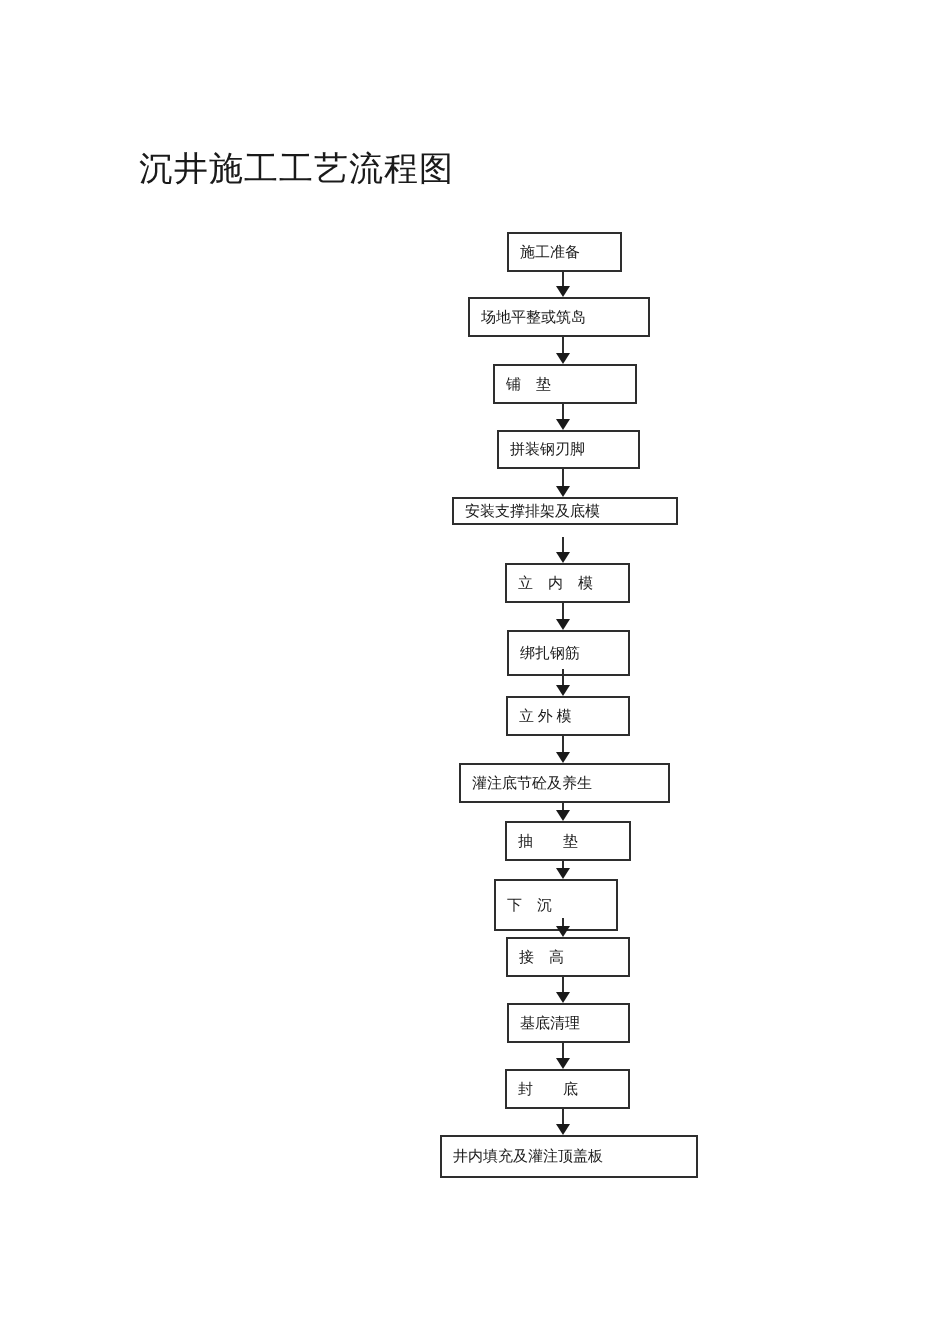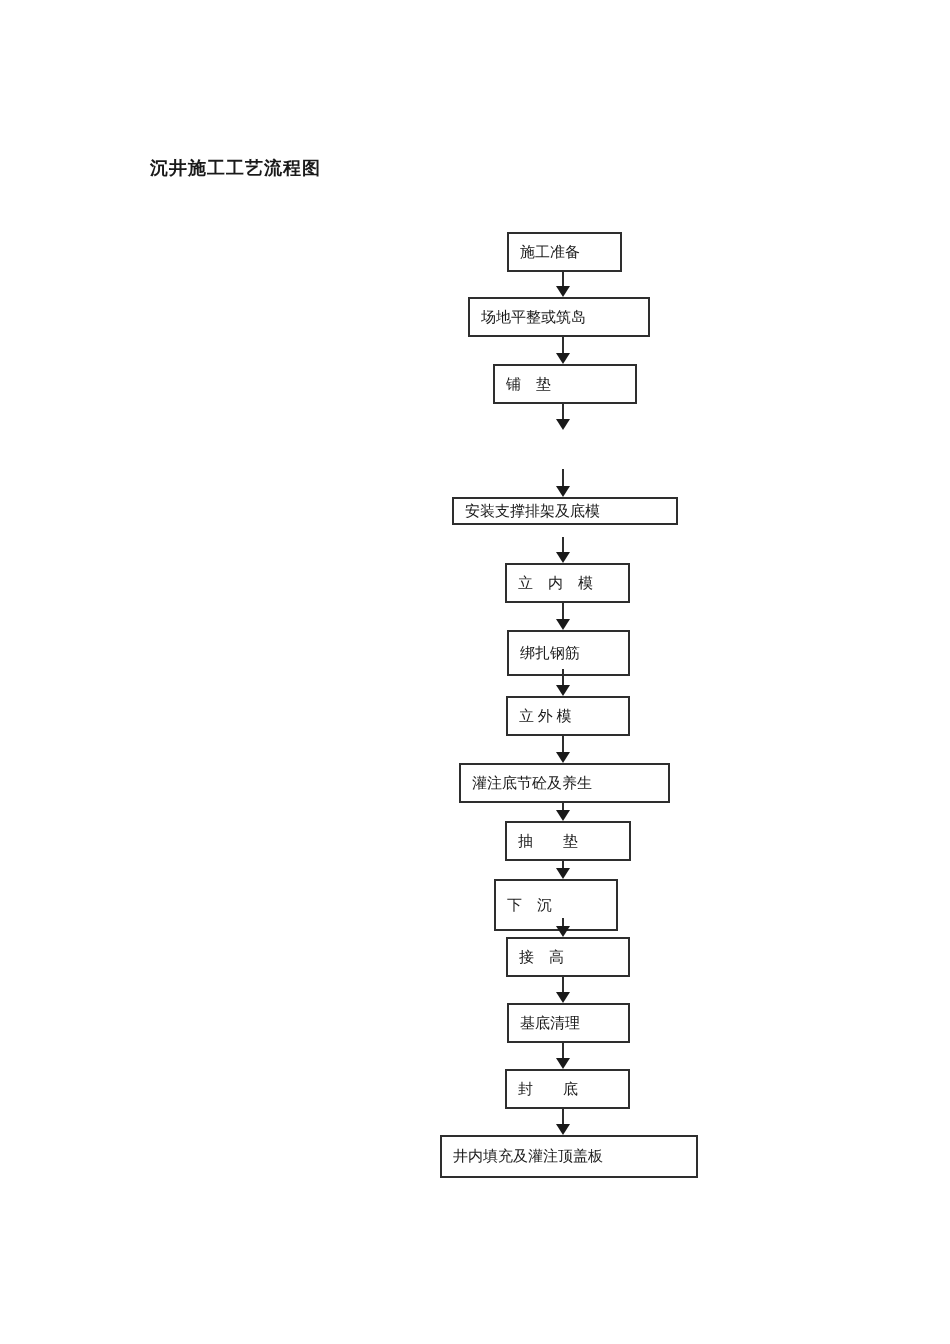--- a/index.html
+++ b/index.html
@@ -10,26 +10,26 @@
   .page {
     position: relative;
     width: 950px;
     height: 1344px;
     background: #ffffff;
     overflow: hidden;
     font-family: "Liberation Serif", "DejaVu Serif", serif;
   }
   .doc-title {
     position: absolute;
-    left: 150px;
+    left: 139px;
     top: 150px;
     margin: 0;
     font-family: "Liberation Sans", "DejaVu Sans", sans-serif;
-    font-weight: 700;
-    font-size: 18px;
+    font-weight: 400;
+    font-size: 34px;
     line-height: 36px;
     color: #1a1a1a;
     letter-spacing: 1px;
     white-space: nowrap;
   }
   .flow-box {
     position: absolute;
     box-sizing: border-box;
     border: 2px solid #2e2e2e;
     background: #ffffff;
@@ -74,20 +74,23 @@
   </div>
 
   <div class="flow-box" style="left:468px; top:297px; width:182px; height:40px;">
     <span>场地平整或筑岛</span>
   </div>
 
   <div class="flow-box" style="left:493px; top:364px; width:144px; height:40px;">
     <span>铺　垫</span>
   </div>
 
+  <div class="flow-box" style="left:497px; top:430px; width:143px; height:39px;">
+    <span>拼装钢刃脚</span>
+  </div>
 
   <div class="flow-box" style="left:452px; top:497px; width:226px; height:28px;">
     <span>安装支撑排架及底模</span>
   </div>
 
   <div class="flow-box" style="left:505px; top:563px; width:125px; height:40px;">
     <span>立　内　模</span>
   </div>
 
   <div class="flow-box" style="left:507px; top:630px; width:123px; height:46px;">

